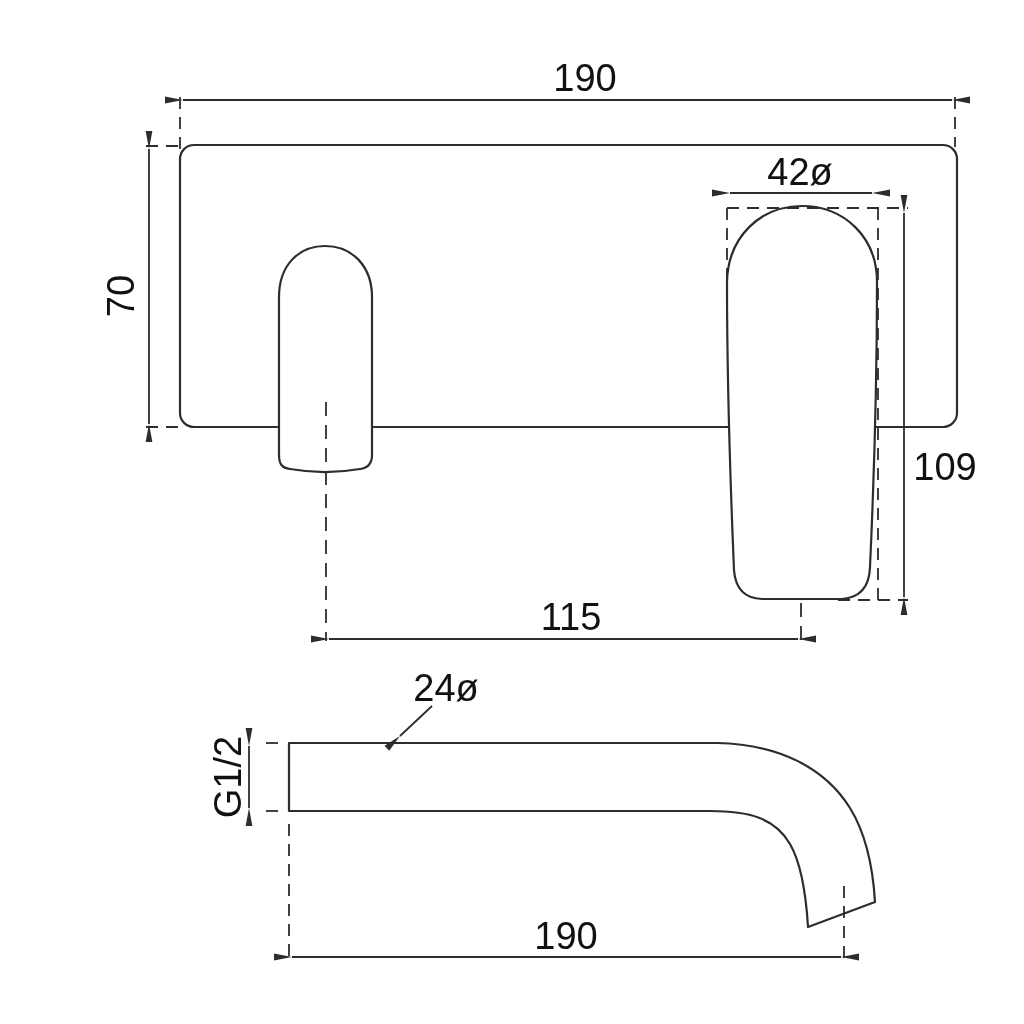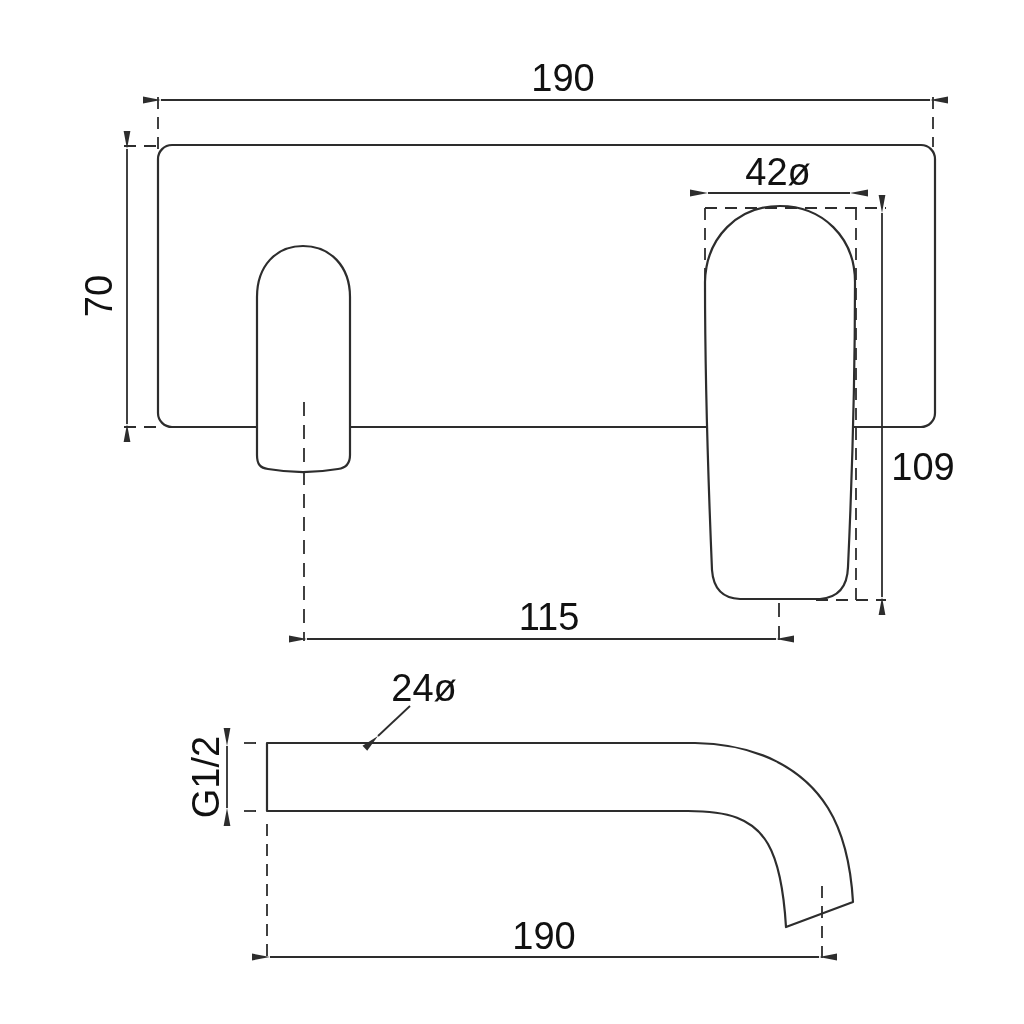--- a/index.html
+++ b/index.html
@@ -4,20 +4,21 @@
 <style>
   :root{
     --bg:#ffffff;
     --line:#2d2d2d;
     --text:#111111;
   }
   html,body{margin:0;padding:0;background:var(--bg);}
   .stage{
     position:relative;width:912px;height:1024px;background:var(--bg);
     font-family:"Liberation Sans", sans-serif;
+    margin-left:22px;
   }
   svg{display:block;}
   .outline{fill:#ffffff;stroke:var(--line);stroke-width:2.2;stroke-linejoin:round;}
   .dim{stroke:var(--line);stroke-width:1.8;fill:none;}
   .dash{stroke:var(--line);stroke-width:1.8;fill:none;stroke-dasharray:12 8;}
   .cdash{stroke:var(--line);stroke-width:1.8;fill:none;stroke-dasharray:14 9;}
   .lbl{fill:var(--text);font-size:38px;font-family:"Liberation Sans", sans-serif;}
   .arrowhead{fill:var(--line);}
 </style>
 </head>

